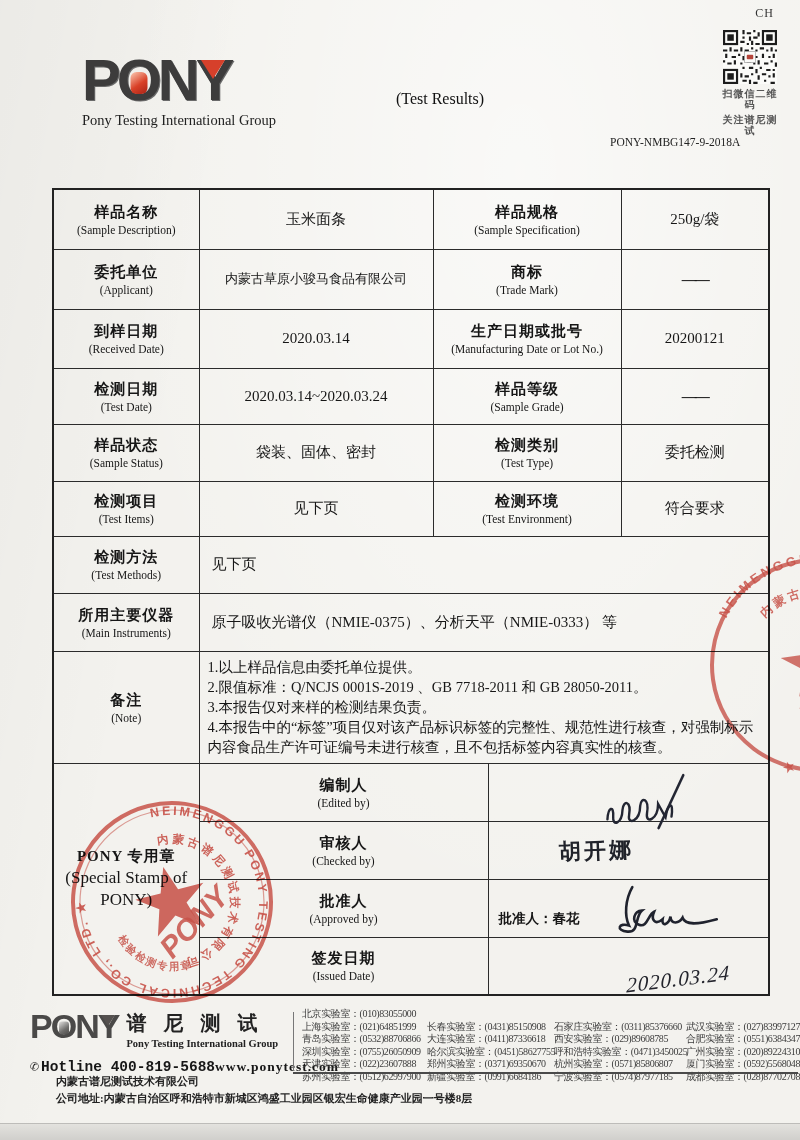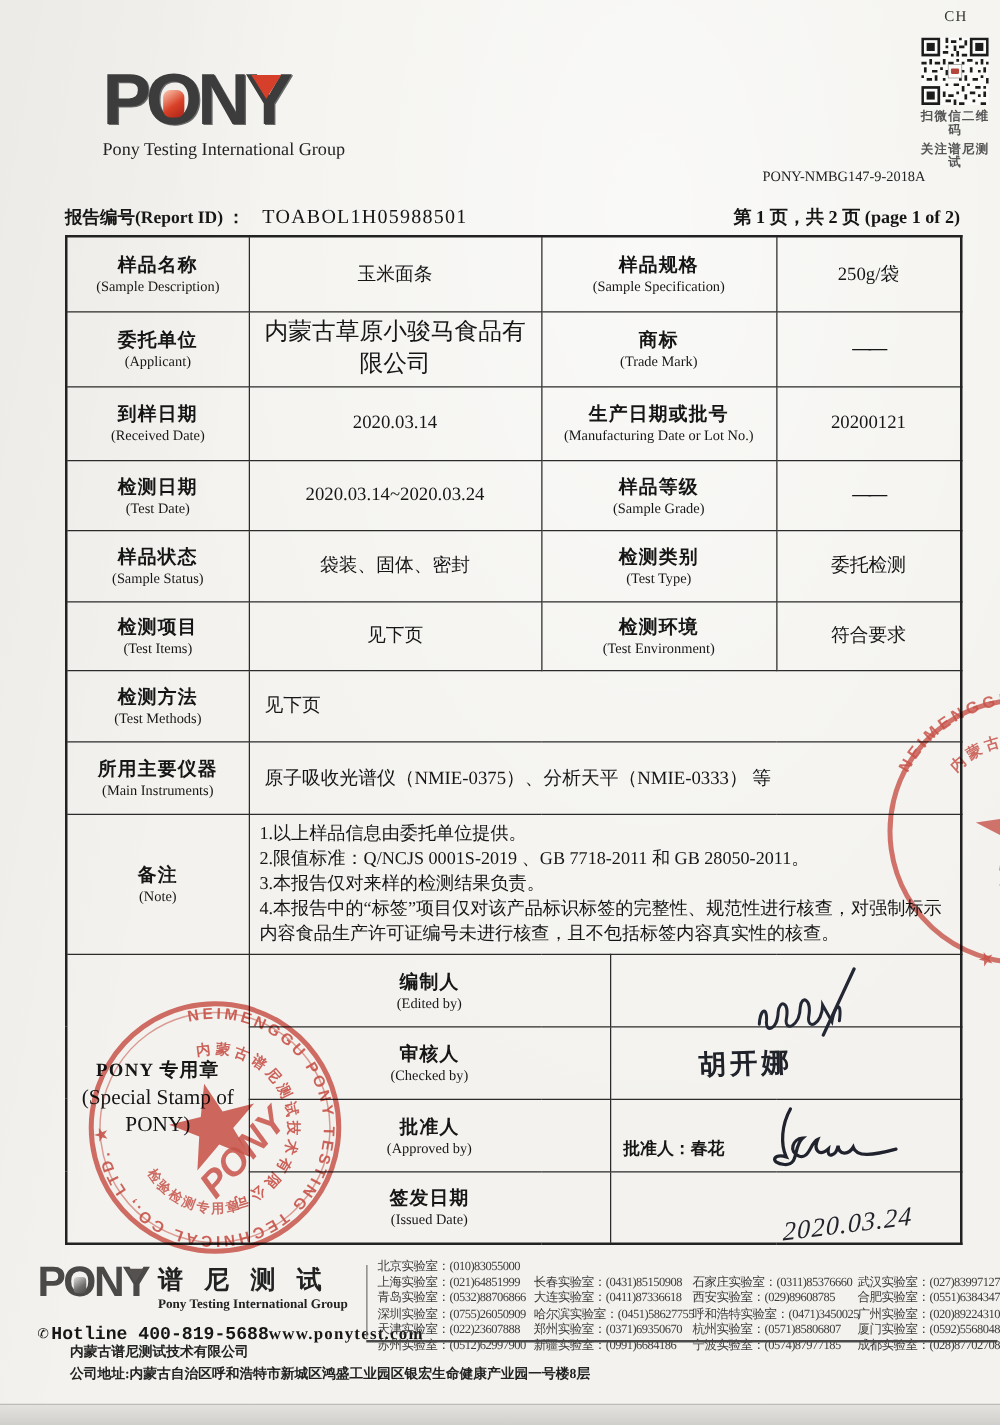--- a/index.html
+++ b/index.html
@@ -8,21 +8,21 @@
     background:
       linear-gradient(100deg, rgba(0,0,0,0.03), rgba(0,0,0,0) 25%),
       radial-gradient(ellipse at 65% 15%, rgba(255,255,255,0.55), rgba(255,255,255,0) 55%),
       #f3f2ee;
     font-family:"Liberation Serif", serif;color:#161616;
   }
   .scan-edge-bottom{position:absolute;left:0;top:1123px;width:800px;height:17px;
     background:linear-gradient(#e3e2de,#cfcecb);border-top:1px solid #bdbcb9;}
   
   .lang-badge{position:absolute;top:6px;right:26px;font-size:12px;letter-spacing:1px;color:#333;}
-  .qr-wrap{position:absolute;top:30px;right:8px;width:56px;text-align:center;}
+  .qr-wrap{position:absolute;top:30px;right:22px;width:56px;text-align:center;}
   .qr{width:54px;height:54px;display:block;margin:0 auto;}
   .qr-caption{margin-top:4px;font-size:10px;font-weight:bold;color:#555;line-height:11px;letter-spacing:1px;
     font-family:"Liberation Sans",sans-serif;}
   .logo-block{position:absolute;left:82px;top:52px;width:230px;}
   .logo{display:flex;align-items:flex-end;}
   .logo .logo-letter{position:relative;display:inline-block;font-family:"Liberation Sans",sans-serif;
     font-weight:900;font-size:58px;line-height:56px;color:#3d3c3c;margin-right:-4px;
     text-shadow:1px 1px 0 #6a6a6a;}
   .logo .logo-letter:nth-child(2)::after{content:"";position:absolute;left:50%;top:56%;
     transform:translate(-50%,-50%);width:17px;height:22px;border-radius:6px;
@@ -42,21 +42,21 @@
   .page-info{font-size:14.5px;font-weight:bold;}
   
   table.report{position:absolute;left:52px;top:188px;width:716px;border-collapse:collapse;
     table-layout:fixed;border:2px solid #222;}
   table.report td{border:1.5px solid #2b2b2b;padding:2px 6px;text-align:center;vertical-align:middle;}
   .r60{height:60px}.r59{height:59px}.r56{height:56px}.r57{height:57px}.r55{height:55px}
   .r58{height:58px}.r108{height:108px}
   .lab-cn{font-size:15px;font-weight:bold;letter-spacing:1px;}
   .lab-en{font-size:11.5px;margin-top:2px;}
   .val{font-size:15px;}
-  .v16{font-size:19px;line-height:1.35;}
+  .v16{font-size:13px;line-height:1.35;}
   .dash{font-size:15px;letter-spacing:-2px;font-weight:bold;}
   .left-val{text-align:left !important;padding-left:12px !important;}
   .note-cell{text-align:left !important;padding:5px 8px 6px 8px !important;}
   .note-cell div{font-size:14.5px;line-height:20px;}
   .stamp-cell{position:relative;}
   .stamp-label{font-size:15px;font-weight:bold;letter-spacing:1px;}
   .stamp-label-en{font-size:17px;margin-top:2px;}
   .sig-cell{position:relative;}
   .hand-name{position:absolute;left:70px;top:14px;font-size:22px;letter-spacing:3px;color:#20222a;
     transform:rotate(-2deg);font-weight:600;}
@@ -128,31 +128,25 @@
     <div class="logo">
         <span class="logo-letter">P</span>
         <span class="logo-letter">O</span>
         <span class="logo-letter">N</span>
         <span class="logo-letter">Y</span>
       </div>
     <div class="logo-subtitle">Pony Testing International Group</div>
   </div>
 
   <div class="title-block">
+    <div class="title-en">(Test Results)</div>
   </div>
 
   <div class="doc-code">PONY-NMBG147-9-2018A</div>
 
-  <div class="report-line">
-    <div>
-      <span class="report-label">报告编号(Report ID) ：</span>
-      <span class="report-id">TOABOL1H05988501</span>
-    </div>
-    <div class="page-info">第 1 页，共 2 页 (page 1 of 2)</div>
-  </div>
 
   <table class="report">
     <colgroup>
         <col style="width:146px">
         <col style="width:234px">
         <col style="width:55px">
         <col style="width:133px">
         <col style="width:148px">
       </colgroup>
 

